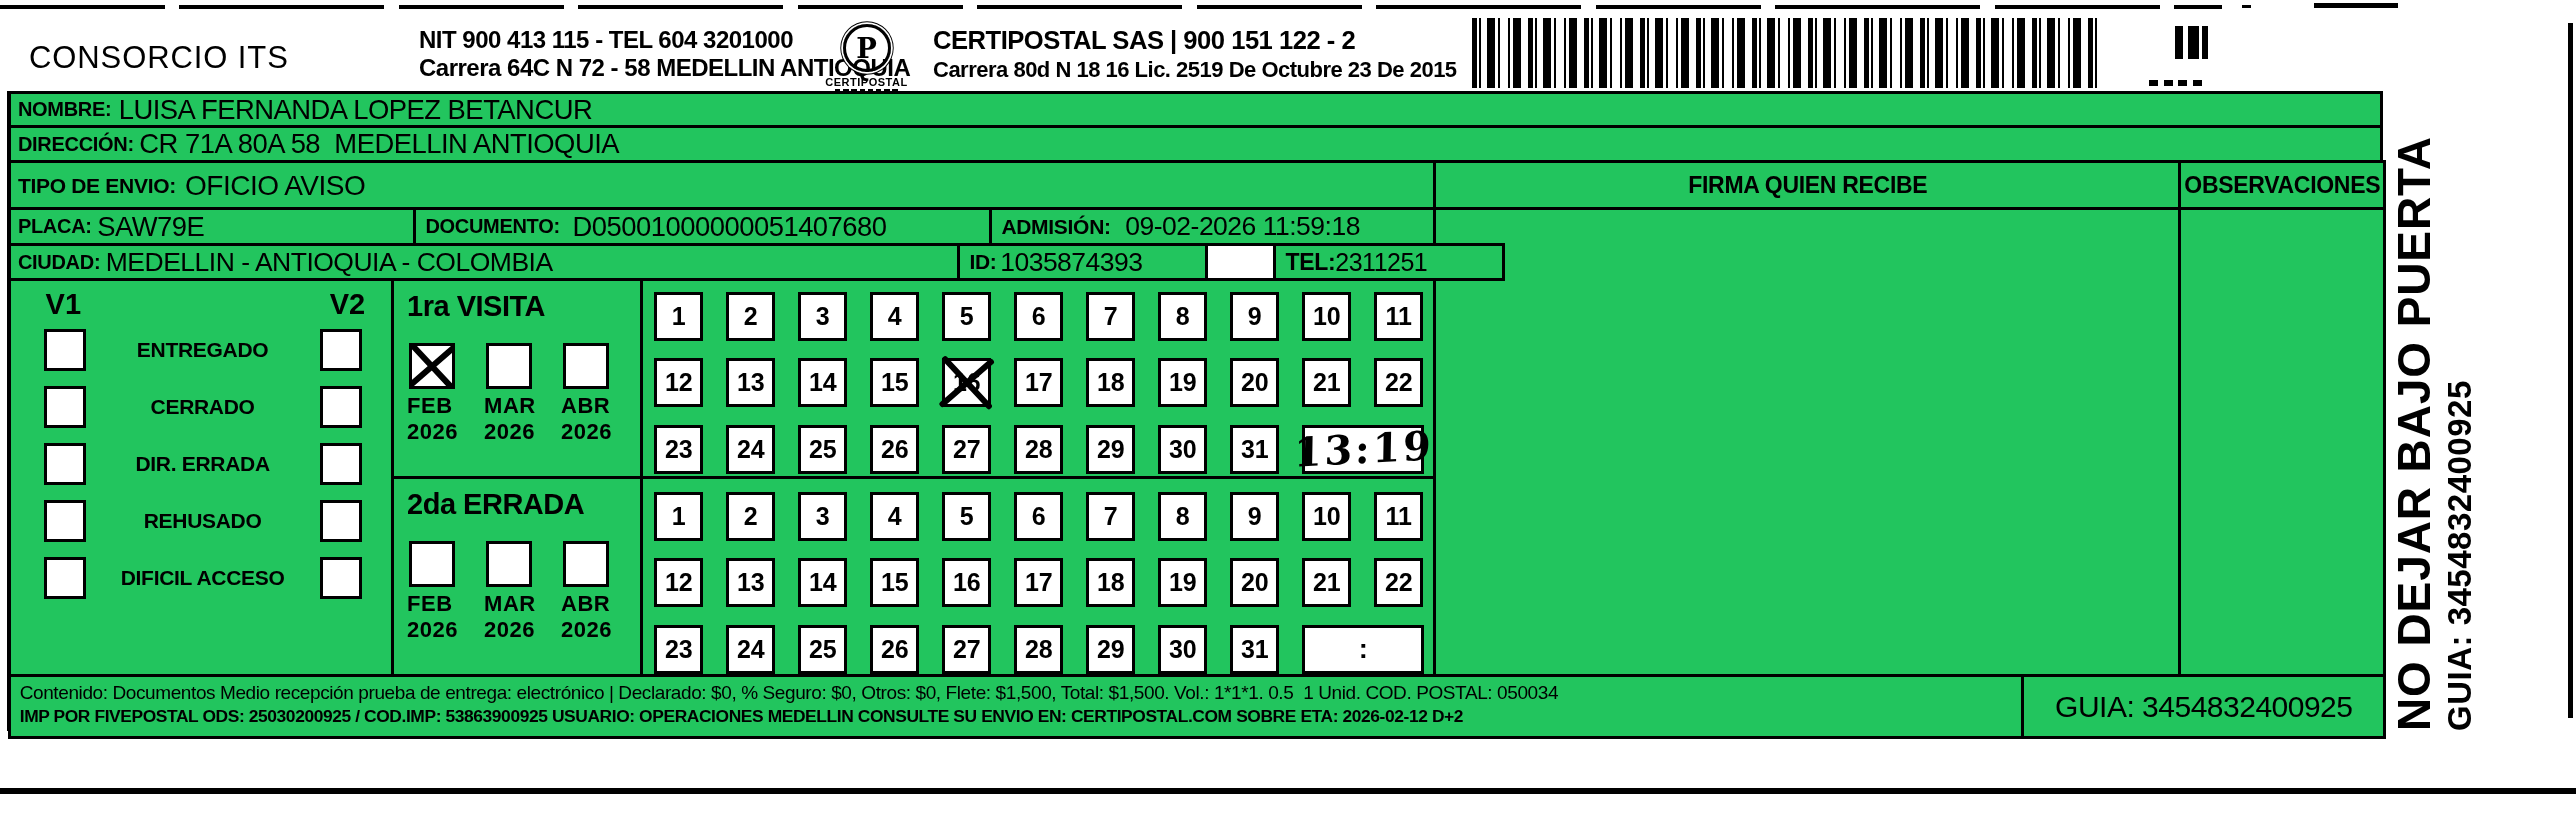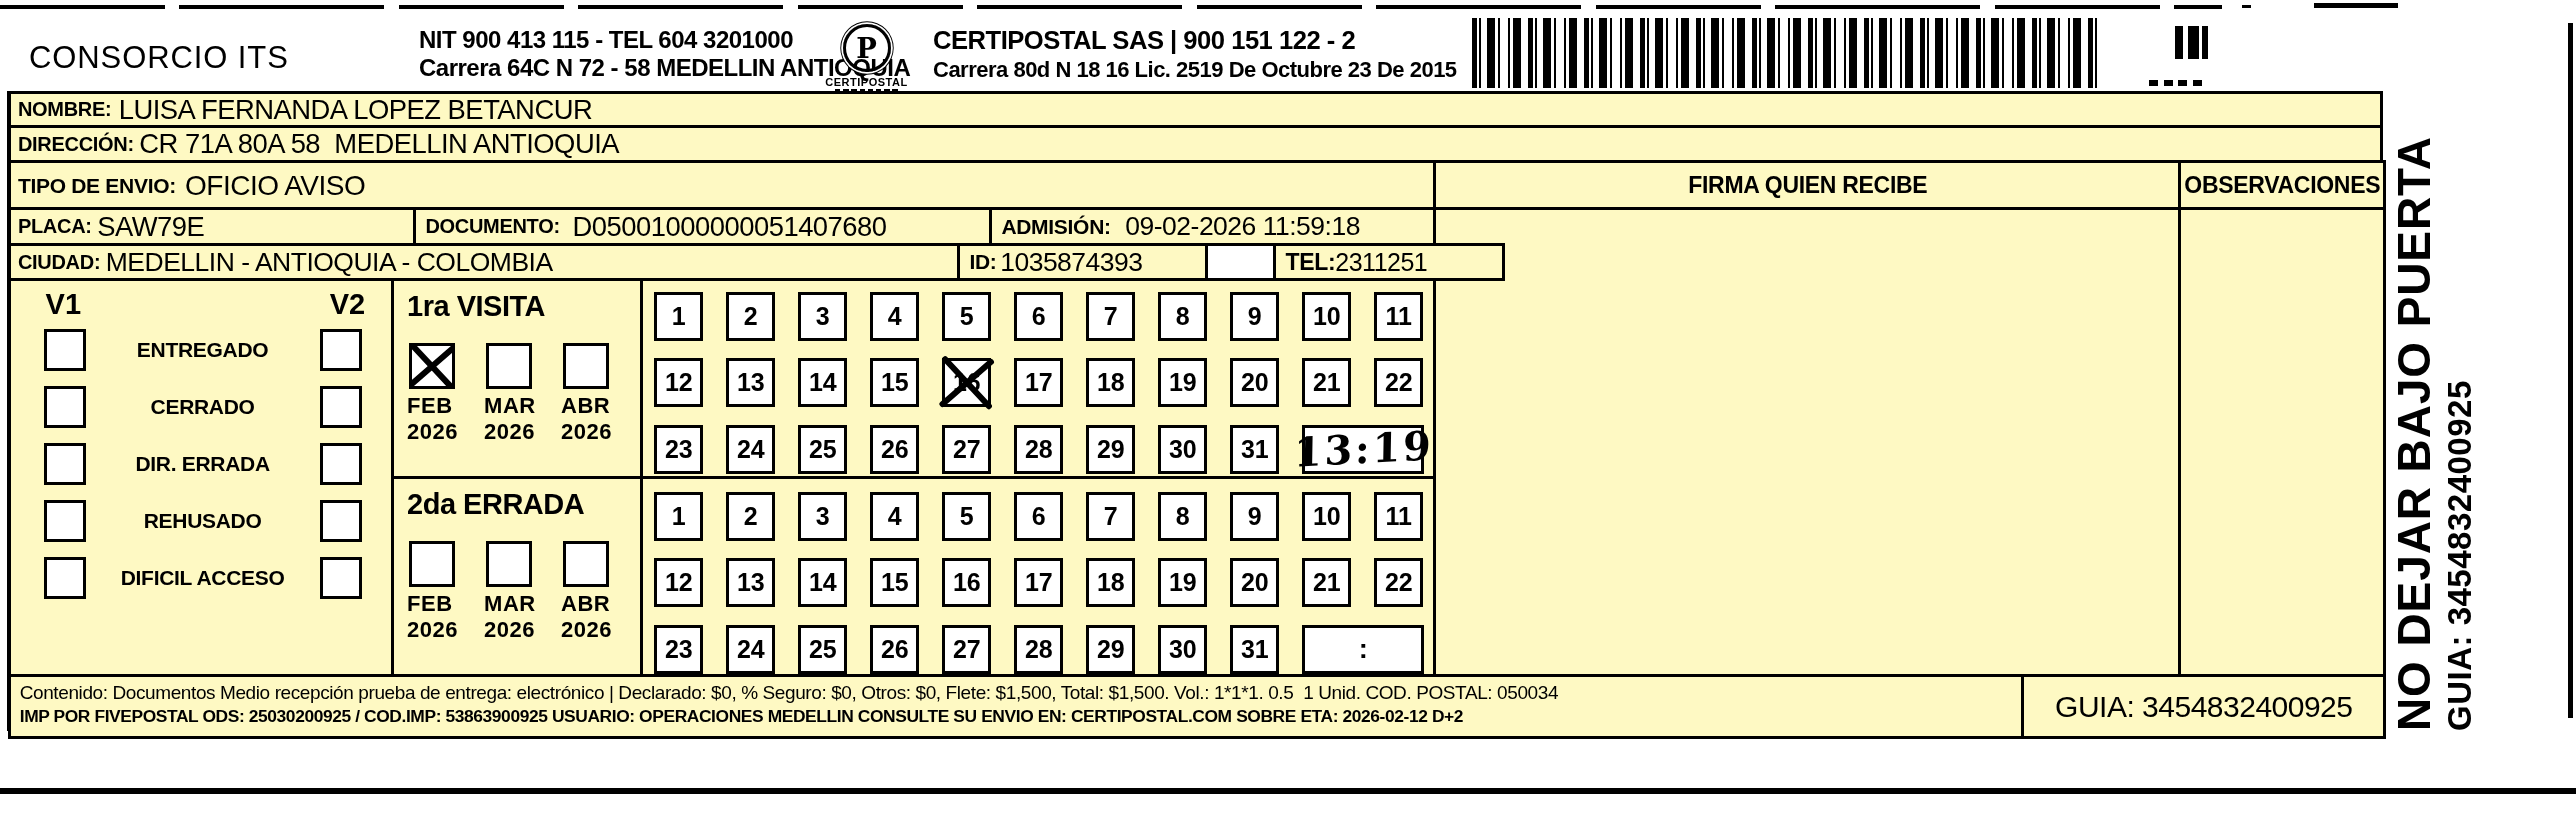--- a/index.html
+++ b/index.html
@@ -37,21 +37,21 @@
   .postal-name { left:933px; top:25.6px; font-size:25.6px; font-weight:bold; letter-spacing:-0.5px; }
   .postal-info { left:933px; top:57px; font-size:22px; font-weight:bold; letter-spacing:-0.5px; }
   .barcode { left:1472px; top:18.3px; width:626px; height:70px;
     background: repeating-linear-gradient(90deg,
       #000 0 4.6px, #fff 4.6px 7.3px, #000 7.3px 9.1px, #fff 9.1px 14.6px,
       #000 14.6px 23px, #fff 23px 25.6px, #000 25.6px 28px, #fff 28px 36px,
       #000 36px 38px, #fff 38px 41px, #000 41px 49px, #fff 49px 56px); }
 
   
   .form { left:7.3px; top:91px; width:2375px; height:640px; border:4.6px solid #000; }
-  .cell { position:absolute; border:3.7px solid #000; background:#fef9c3; display:flex; align-items:center; }
+  .cell { position:absolute; border:3.7px solid #000; background:#22c55e; display:flex; align-items:center; }
   .lbl { font-weight:bold; letter-spacing:-0.3px; white-space:pre; }
   .val { letter-spacing:-0.5px; white-space:pre; }
 
   .row-nombre   { left:-3.7px; top:-3.7px;  width:2375px; height:37px; padding:0 7.3px; }
   .row-dir      { left:-3.7px; top:30px;  width:2375px; height:38px; padding:0 7.3px; }
   .row-tipo     { left:-3.7px; top:65px;  width:1429px; height:51px; padding:0 7.3px; }
   .firma-head   { left:1422px; top:65px; width:749px; height:51px; justify-content:center; }
   .obs-head     { left:2167px; top:65px; width:208px; height:51px; justify-content:center; }
   .cell-placa   { left:-3.7px;  top:112px; width:410px;  height:39px; padding:0 7.3px; }
   .cell-doc     { left:402px; top:112px; width:580px;  height:39px; padding:0 9.1px; }

